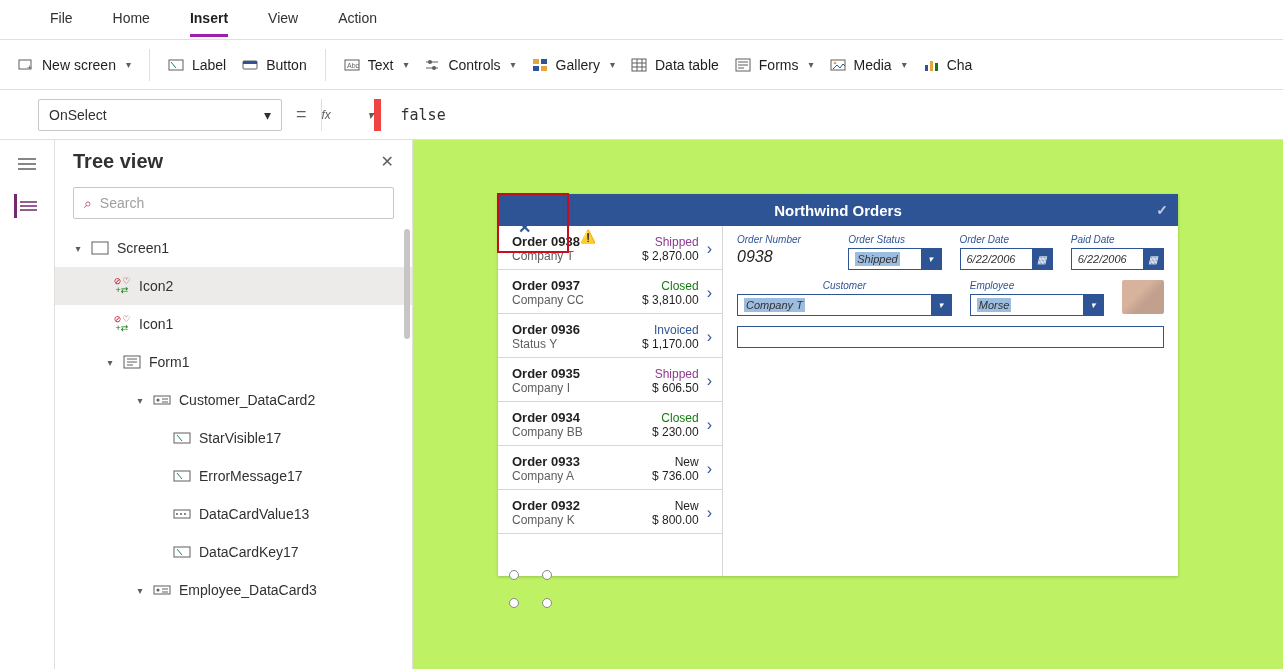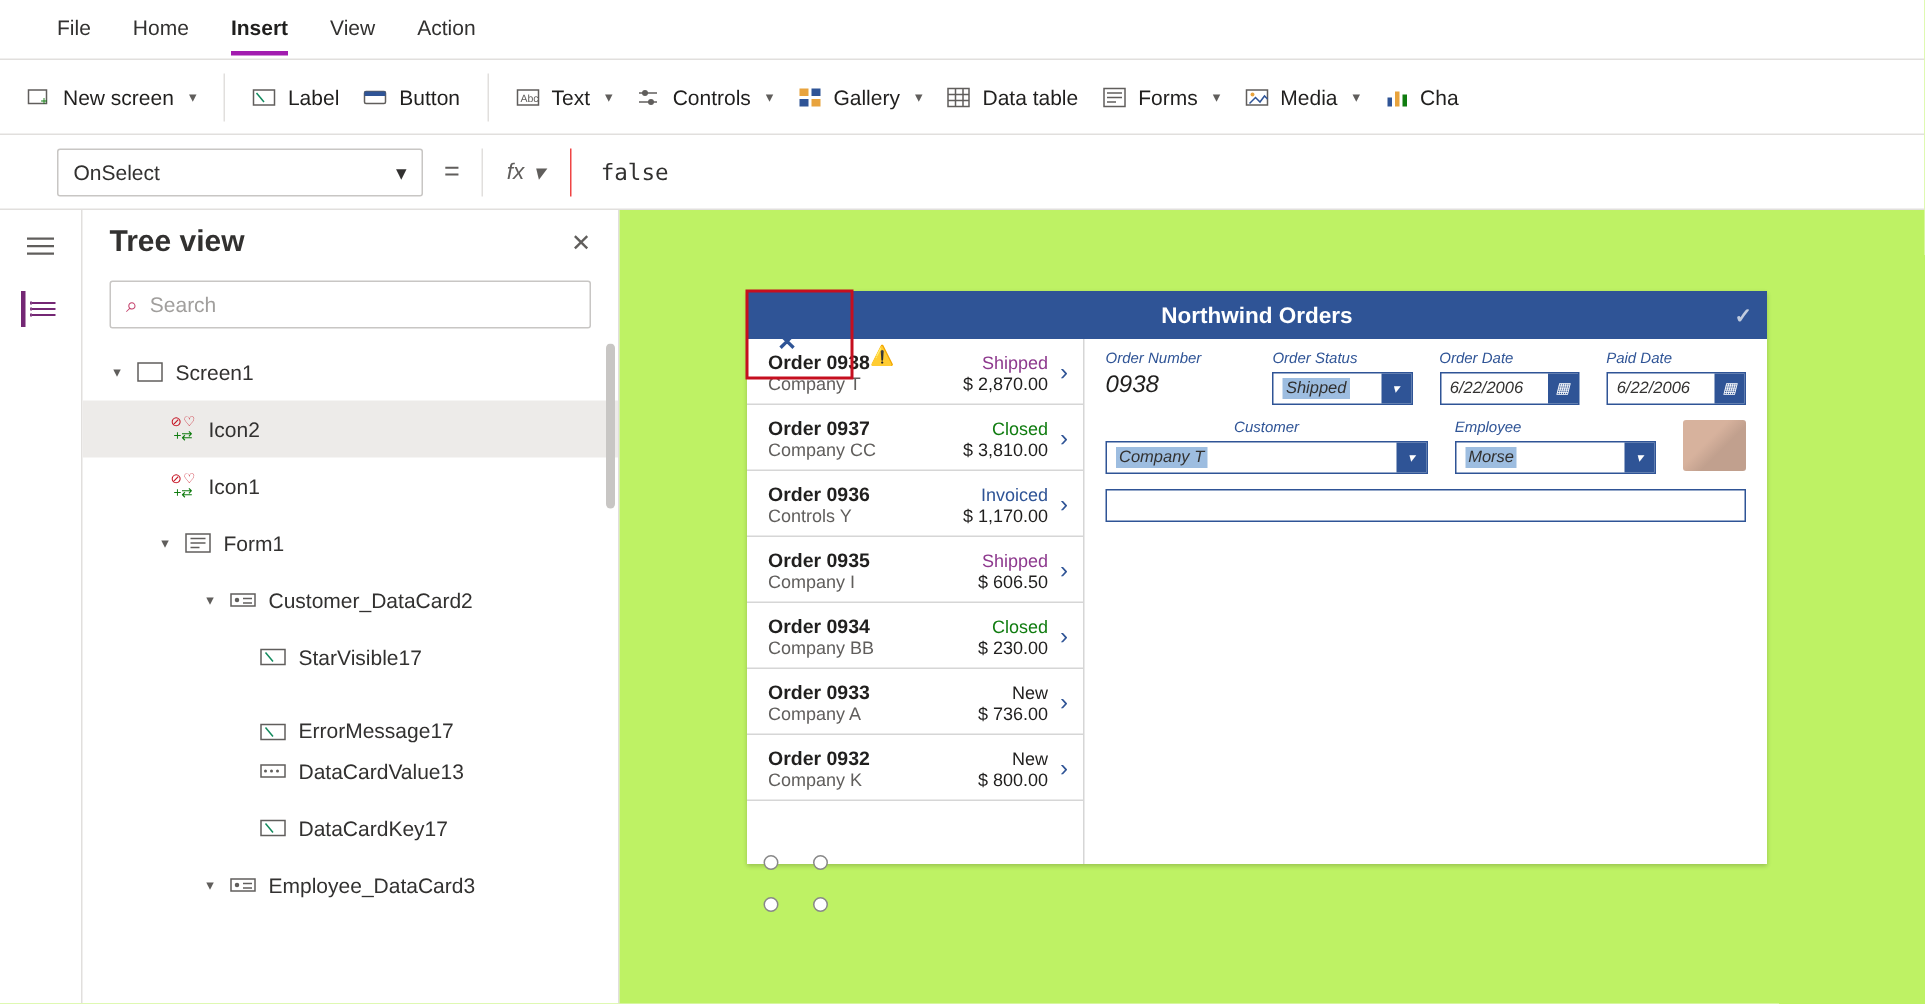--- a/index.html
+++ b/index.html
@@ -1,36 +1,36 @@
 <!DOCTYPE html>
 <html><head>
 <meta charset="utf-8">
 <style>
   * { box-sizing: border-box; margin: 0; padding: 0; font-family: "Segoe UI", Arial, sans-serif; }
   body { background: #fff; width: 1283px; height: 669px; overflow: hidden; position: relative; color: #323130; }
 
   
   .menubar { display: flex; gap: 28px; padding: 6px 38px 0; height: 40px; align-items: flex-start; border-bottom: 1px solid #e1dfdd; font-size: 14px; }
-  .menubar .mi { padding: 4px 0 8px; cursor: pointer; color: #323130; }
+  .menubar .mi { padding: 4px 0 8px; cursor: pointer; color: #323130; margin-left: 12px; }
   .menubar .mi.active { font-weight: 600; border-bottom: 3px solid #a21caf; color: #201f1e; }
 
   
   .ribbon { display: flex; align-items: center; height: 50px; border-bottom: 1px solid #e1dfdd; font-size: 14px; }
   .ribbon .grp { display: flex; align-items: center; gap: 16px; padding: 0 18px; height: 100%; }
   .ribbon .sep { width: 1px; height: 32px; background: #e1dfdd; }
   .ribbon .btn { display: flex; align-items: center; gap: 8px; cursor: pointer; color: #201f1e; }
   .ribbon .chev { font-size: 10px; color: #605e5c; margin-left: 2px; }
   .ric { width: 16px; height: 16px; display: inline-flex; align-items: center; justify-content: center; }
   .ric svg { width: 16px; height: 16px; }
 
   
   .fbar { display: flex; align-items: center; height: 50px; border-bottom: 1px solid #e1dfdd; padding: 0 38px; gap: 10px; }
   .fbar .propsel { width: 244px; height: 32px; border: 1px solid #c8c6c4; border-radius: 2px; display: flex; align-items: center; justify-content: space-between; padding: 0 10px; font-size: 14px; }
   .fbar .eq { font-size: 18px; color: #605e5c; padding: 0 4px; }
-  .fbar .fx { width: 60px; height: 32px; border-left: 1px solid #e1dfdd; border-right: 1px solid #ef4444; display: flex; align-items: center; justify-content: center; font-style: italic; font-family: Georgia, serif; font-size: 15px; gap: 6px; color: #605e5c; }
+  .fbar .fx { width: 60px; height: 32px; border-left: 1px solid #e1dfdd; border-right: 7px solid #ef4444; display: flex; align-items: center; justify-content: space-between; font-style: italic; font-family: Georgia, serif; font-size: 12px; gap: 6px; color: #605e5c; }
   .fbar .expr { flex: 1; font-family: Consolas, monospace; font-size: 15px; padding-left: 10px; color: #323130; }
 
   
   .main { display: flex; position: absolute; top: 140px; bottom: 0; left: 0; right: 0; }
   .rail { width: 55px; border-right: 1px solid #e1dfdd; display: flex; flex-direction: column; align-items: center; padding-top: 12px; gap: 18px; }
   .rail .ritem { width: 24px; height: 24px; display: flex; align-items: center; justify-content: center; cursor: pointer; color: #605e5c; }
   .rail .ritem.active { border-left: 3px solid #742774; margin-left: -3px; padding-left: 3px; color: #742774; }
 
   .treepane { width: 358px; border-right: 1px solid #e1dfdd; display: flex; flex-direction: column; position: relative; }
   .treepane .hdr { display: flex; align-items: center; justify-content: space-between; padding: 10px 18px 8px; text-align: center; }
@@ -317,21 +317,21 @@
 
       <div class="node" style="padding-left:118px;">
         <span class="tico">
             <svg viewBox="0 0 18 14">
               <rect x="1" y="2" width="16" height="10" fill="none" stroke="#605e5c"></rect>
               <line x1="4" y1="4" x2="9" y2="10" stroke="#138a5e"></line>
             </svg>
           </span>
         <span>StarVisible17</span>
       </div>
-      <div class="node" style="padding-left:118px;align-items:flex-end;">
+      <div class="node" style="padding-left:118px;">
         <span class="tico">
             <svg viewBox="0 0 18 14">
               <rect x="1" y="2" width="16" height="10" fill="none" stroke="#605e5c"></rect>
               <line x1="4" y1="4" x2="9" y2="10" stroke="#138a5e"></line>
             </svg>
           </span>
         <span>ErrorMessage17</span>
       </div>
       <div class="node" style="padding-left:118px;">
         <span class="tico">
@@ -397,21 +397,21 @@
               </div>
               <div class="rightcol">
                 <div class="status st-closed">Closed</div>
                 <div class="amt">$ 3,810.00</div>
               </div>
               <div class="arrow">›</div>
             </div>
             <div class="gi">
               <div class="txtcol">
                 <div class="l1">Order 0936</div>
-                <div class="l2">Controls Y</div>
+                <div class="l2">Status Y</div>
               </div>
               <div class="rightcol">
                 <div class="status st-invoiced">Invoiced</div>
                 <div class="amt">$ 1,170.00</div>
               </div>
               <div class="arrow">›</div>
             </div>
             <div class="gi">
               <div class="txtcol">
                 <div class="l1">Order 0935</div>

